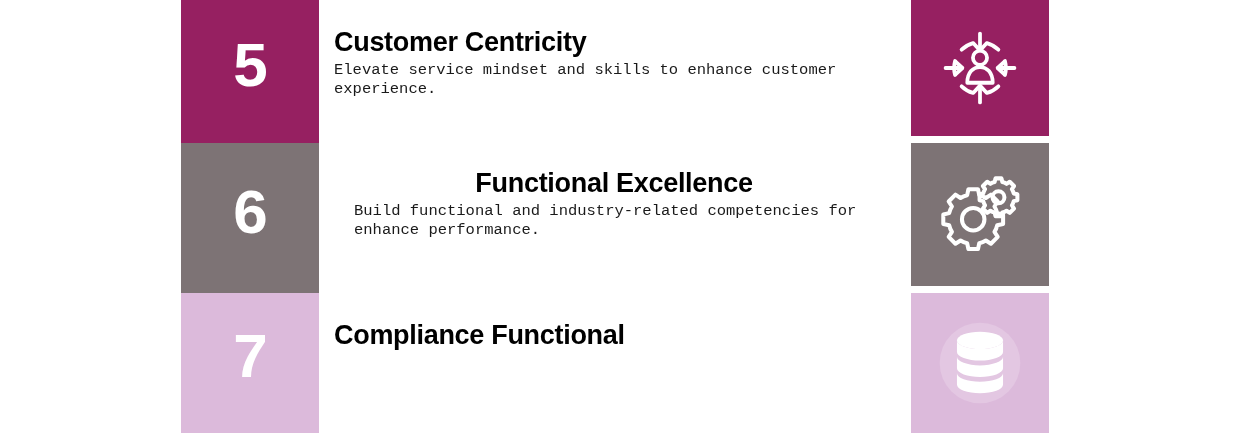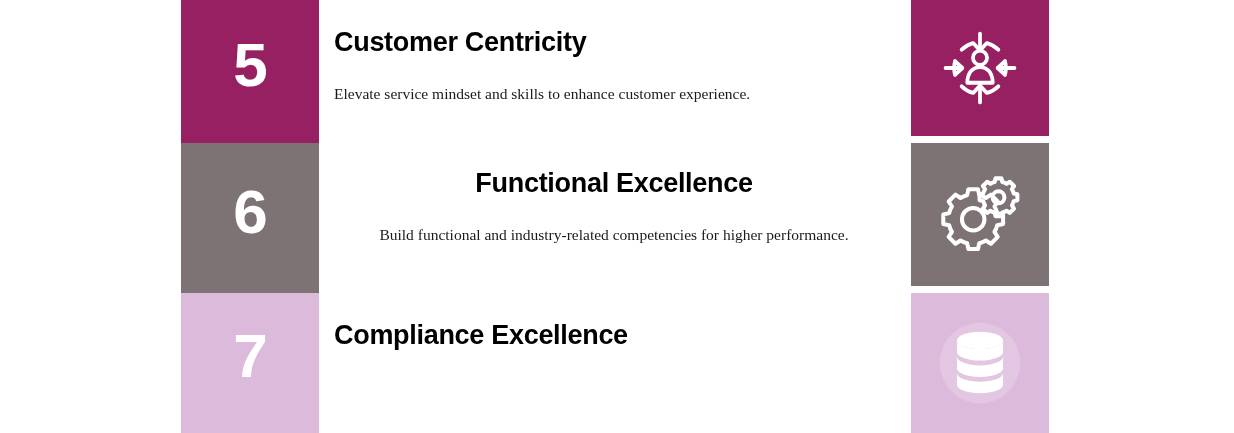--- a/index.html
+++ b/index.html
@@ -53,34 +53,33 @@
   
   .text-col {
     position: absolute;
     left: 334px;
     width: 560px;
     top: 0;
     height: 100%;
     display: flex;
     flex-direction: column;
     justify-content: center;
-    gap: 24px;
   }
   .heading {
     font-family: "Liberation Sans", sans-serif;
     font-weight: bold;
     font-size: 27px;
     line-height: 1.12;
     color: #000000;
     margin: 0 0 4px 0;
     letter-spacing: -0.3px;
     white-space: nowrap;
   }
   .body-text {
-    font-family: Liberation Serif, serif;
+    font-family: Liberation Mono, monospace;
     font-weight: normal;
     font-size: 15.5px;
     line-height: 1.22;
     color: #1a1a1a;
     margin: 0;
     max-width: 520px;
   }
 
   
   .icon-tile {
@@ -159,21 +158,21 @@
   </div>
 
   <div class="row" id="row-6">
 
     <div class="num-tile" id="num-tile-6" style="background: rgb(125, 115, 117);">
       <span class="num">6</span>
     </div>
 
     <div class="text-col">
       <h2 class="heading">Functional Excellence</h2>
-      <p class="body-text">Build functional and industry-related competencies for higher performance.</p>
+      <p class="body-text">Build functional and industry-related competencies for enhance performance.</p>
     </div>
 
     <div class="icon-tile" id="icon-tile-6" style="background: rgb(125, 115, 117);">
       <span>
         <svg width="84" height="84" viewBox="0 0 100 100" fill="none" stroke="#ffffff" stroke-width="4.8" stroke-linejoin="round">
 
           <path d="M 36.2 19.4 L 47.6 19.4 L 49.1 26.4
                    A 23.8 23.8 0 0 1 57.0 29.7
                    L 63.0 25.8 L 71.1 33.9 L 67.2 39.9
                    A 23.8 23.8 0 0 1 70.5 47.8
@@ -213,21 +212,21 @@
     </div>
   </div>
 
   <div class="row" id="row-7">
 
     <div class="num-tile" id="num-tile-7" style="background: rgb(220, 186, 219);">
       <span class="num">7</span>
     </div>
 
     <div class="text-col">
-      <h2 class="heading">Compliance Excellence</h2>
+      <h2 class="heading">Compliance Functional</h2>
     </div>
 
     <div class="icon-tile" id="icon-tile-7" style="background: rgb(220, 186, 219);">
       <span>
         <svg width="96" height="96" viewBox="0 0 100 100">
 
           <circle cx="50" cy="50" r="42" fill="#E3C7E2"></circle>
           <g fill="#ffffff">
 
             <ellipse cx="50" cy="26.5" rx="24" ry="9"></ellipse>

